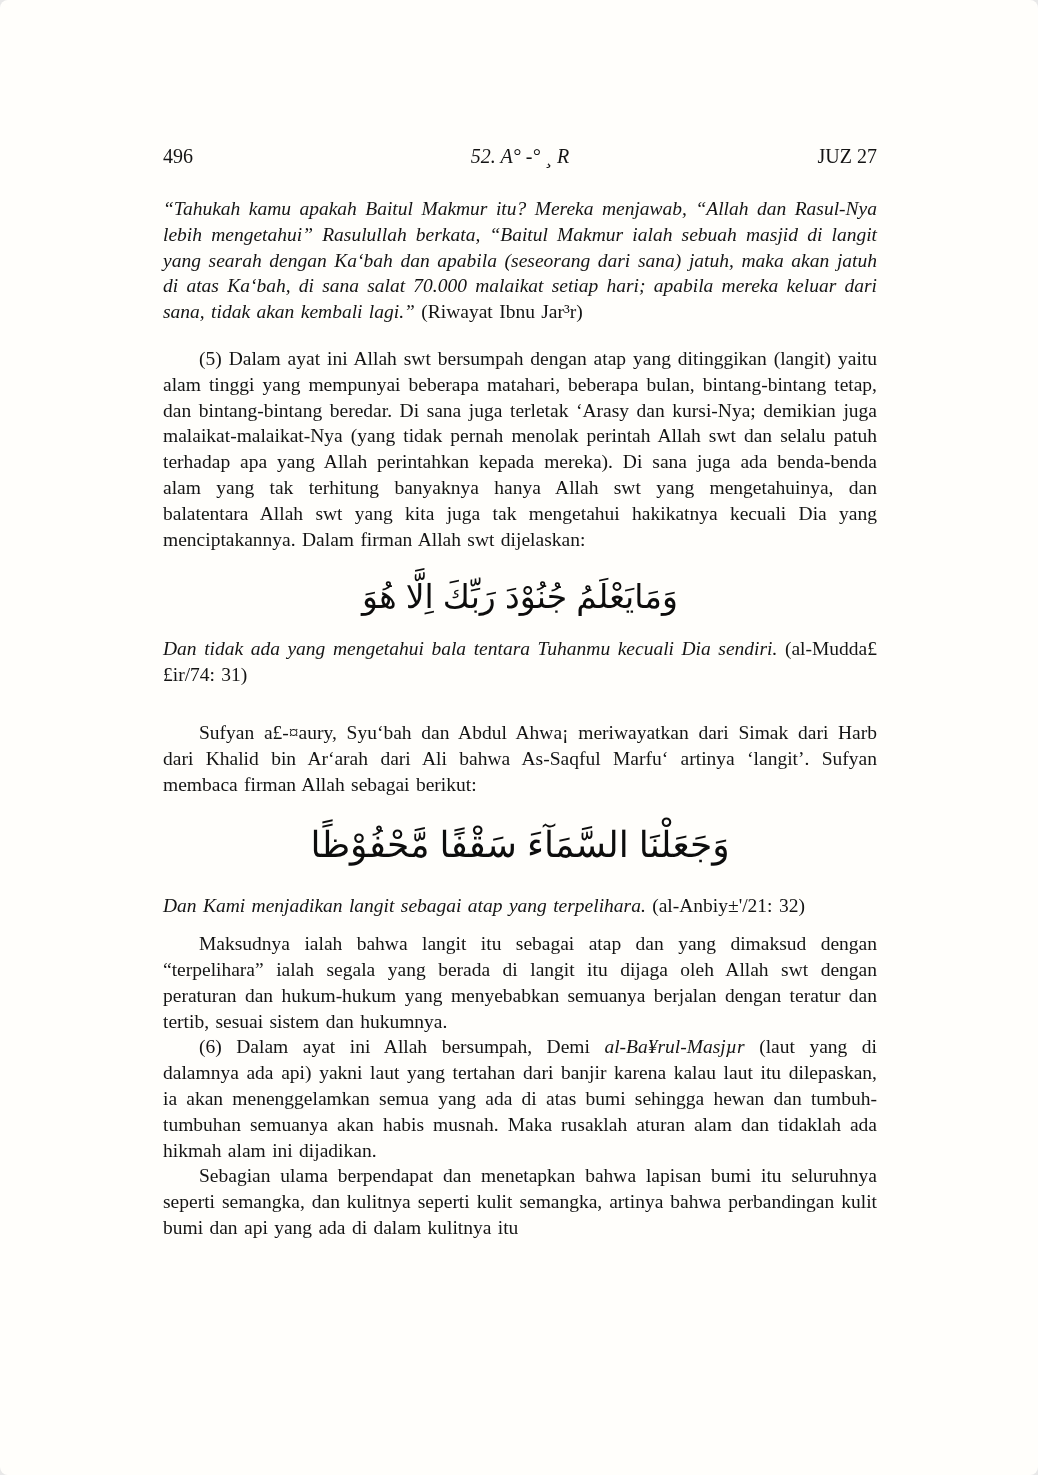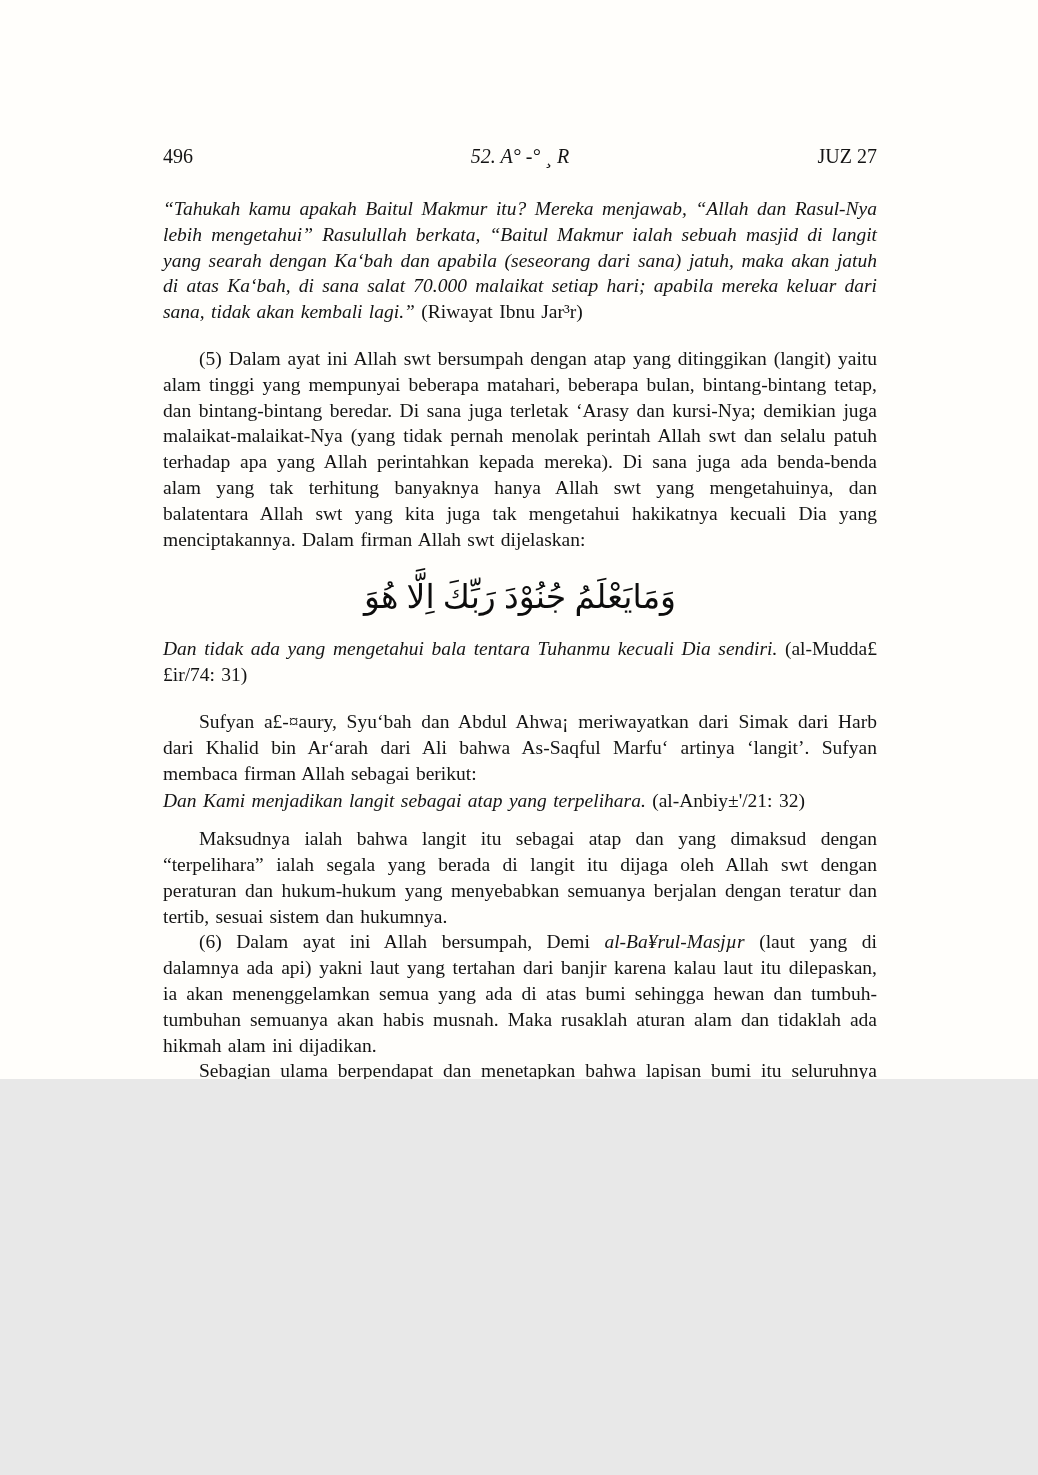--- a/index.html
+++ b/index.html
@@ -3,27 +3,28 @@
 <meta charset="utf-8">
 <style>
   html, body {
     margin: 0;
     padding: 0;
     background: #e8e8e8;
   }
   .page {
     position: relative;
     width: 1038px;
-    height: 1079px;
+    height: 1475px;
     margin: 0 auto;
     background: #fffefb;
     color: #141414;
     font-family: "Liberation Serif", serif;
     overflow: hidden;
     box-sizing: border-box;
+    border-radius: 8px;
   }
   .content {
     padding: 143px 161px 0 163px;
     box-sizing: border-box;
   }
   .header {
     display: flex;
     justify-content: space-between;
     align-items: baseline;
     font-size: 20px;
@@ -38,42 +39,42 @@
     font-size: 19.5px;
     line-height: 25.8px;
     text-align: justify;
     word-spacing: 1.5px;
   }
   .quote-para { margin-top: 27px; }
   .italic { font-style: italic; }
   .roman  { font-style: normal; }
 
   .p5        { margin-top: 21px; text-indent: 36px; }
-  .sufyan    { margin-top: 21px; text-indent: 36px; font-family: Liberation Serif, serif; }
+  .sufyan    { margin-top: 32px; text-indent: 36px; font-family: Liberation Serif, serif; }
   .maksudnya { margin-top: 12px; text-indent: 36px; }
   .p6        { text-indent: 36px; }
   .sebagian  { text-indent: 36px; }
 
   .arabic {
     direction: rtl;
     text-align: center;
-    font-family: Liberation Serif, serif;
+    font-family: Liberation Sans, sans-serif;
     color: #0d0d0d;
   }
   .arabic-1 {
     font-size: 33px;
     line-height: 62px;
     margin: 14px 0 8px 0;
   }
   .arabic-2 {
     font-size: 36px;
     line-height: 80px;
     margin: 8px 0 6px 0;
   }
-  .translation { margin-top: 2px; }
+  .translation { margin-top: 8px; }
 </style>
 </head>
 <body>
 
 <div class="page">
   <div class="content">
 
     <div class="header">
       <span class="left">496</span>
       <span class="center">52. A° -° ¸ R</span>
@@ -83,20 +84,21 @@
     <p class="para quote-para"><span class="italic">“Tahukah kamu apakah Baitul Makmur itu? Mereka menjawab, “Allah dan Rasul-Nya lebih mengetahui” Rasulullah berkata, “Baitul Makmur ialah sebuah masjid di langit yang searah dengan Ka‘bah dan apabila (seseorang dari sana) jatuh, maka akan jatuh di atas Ka‘bah, di sana salat 70.000 malaikat setiap hari; apabila mereka keluar dari sana, tidak akan kembali lagi.”</span><span class="roman"> (Riwayat Ibnu Jar³r)</span></p>
 
     <p class="para p5">(5) Dalam ayat ini Allah swt bersumpah dengan atap yang ditinggikan (langit) yaitu alam tinggi yang mempunyai beberapa matahari, beberapa bulan, bintang-bintang tetap, dan bintang-bintang beredar. Di sana juga terletak ‘Arasy dan kursi-Nya; demikian juga malaikat-malaikat-Nya (yang tidak pernah menolak perintah Allah swt dan selalu patuh terhadap apa yang Allah perintahkan kepada mereka). Di sana juga ada benda-benda alam yang tak terhitung banyaknya hanya Allah swt yang mengetahuinya, dan balatentara Allah swt yang kita juga tak mengetahui hakikatnya kecuali Dia yang menciptakannya. Dalam firman Allah swt dijelaskan:</p>
 
     <div class="arabic arabic-1">وَمَايَعْلَمُ جُنُوْدَ رَبِّكَ اِلَّا هُوَ</div>
 
     <p class="para translation"><span class="italic">Dan tidak ada yang mengetahui bala tentara Tuhanmu kecuali Dia sendiri.</span><span class="roman"> (al-Mudda££ir/74: 31)</span></p>
 
     <p class="para sufyan">Sufyan a£-¤aury, Syu‘bah dan Abdul Ahwa¡ meriwayatkan dari Simak dari Harb dari Khalid bin Ar‘arah dari Ali bahwa As-Saqful Marfu‘ artinya ‘langit’. Sufyan membaca firman Allah sebagai berikut:</p>
 
+    <div class="arabic arabic-2">وَجَعَلْنَا السَّمَآءَ سَقْفًا مَّحْفُوْظًا</div>
 
     <p class="para translation"><span class="italic">Dan Kami menjadikan langit sebagai atap yang terpelihara.</span><span class="roman"> (al-Anbiy±'/21: 32)</span></p>
 
     <p class="para maksudnya">Maksudnya ialah bahwa langit itu sebagai atap dan yang dimaksud dengan “terpelihara” ialah segala yang berada di langit itu dijaga oleh Allah swt dengan peraturan dan hukum-hukum yang menyebabkan semuanya berjalan dengan teratur dan tertib, sesuai sistem dan hukumnya.</p>
 
     <p class="para p6"><span class="roman">(6) Dalam ayat ini Allah bersumpah, Demi </span><span class="italic">al-Ba¥rul-Masjµr</span><span class="roman"> (laut yang di dalamnya ada api) yakni laut yang tertahan dari banjir karena kalau laut itu dilepaskan, ia akan menenggelamkan semua yang ada di atas bumi sehingga hewan dan tumbuh-tumbuhan semuanya akan habis musnah. Maka rusaklah aturan alam dan tidaklah ada hikmah alam ini dijadikan.</span></p>
 
     <p class="para sebagian">Sebagian ulama berpendapat dan menetapkan bahwa lapisan bumi itu seluruhnya seperti semangka, dan kulitnya seperti kulit semangka, artinya bahwa perbandingan kulit bumi dan api yang ada di dalam kulitnya itu</p>
 
   </div>

